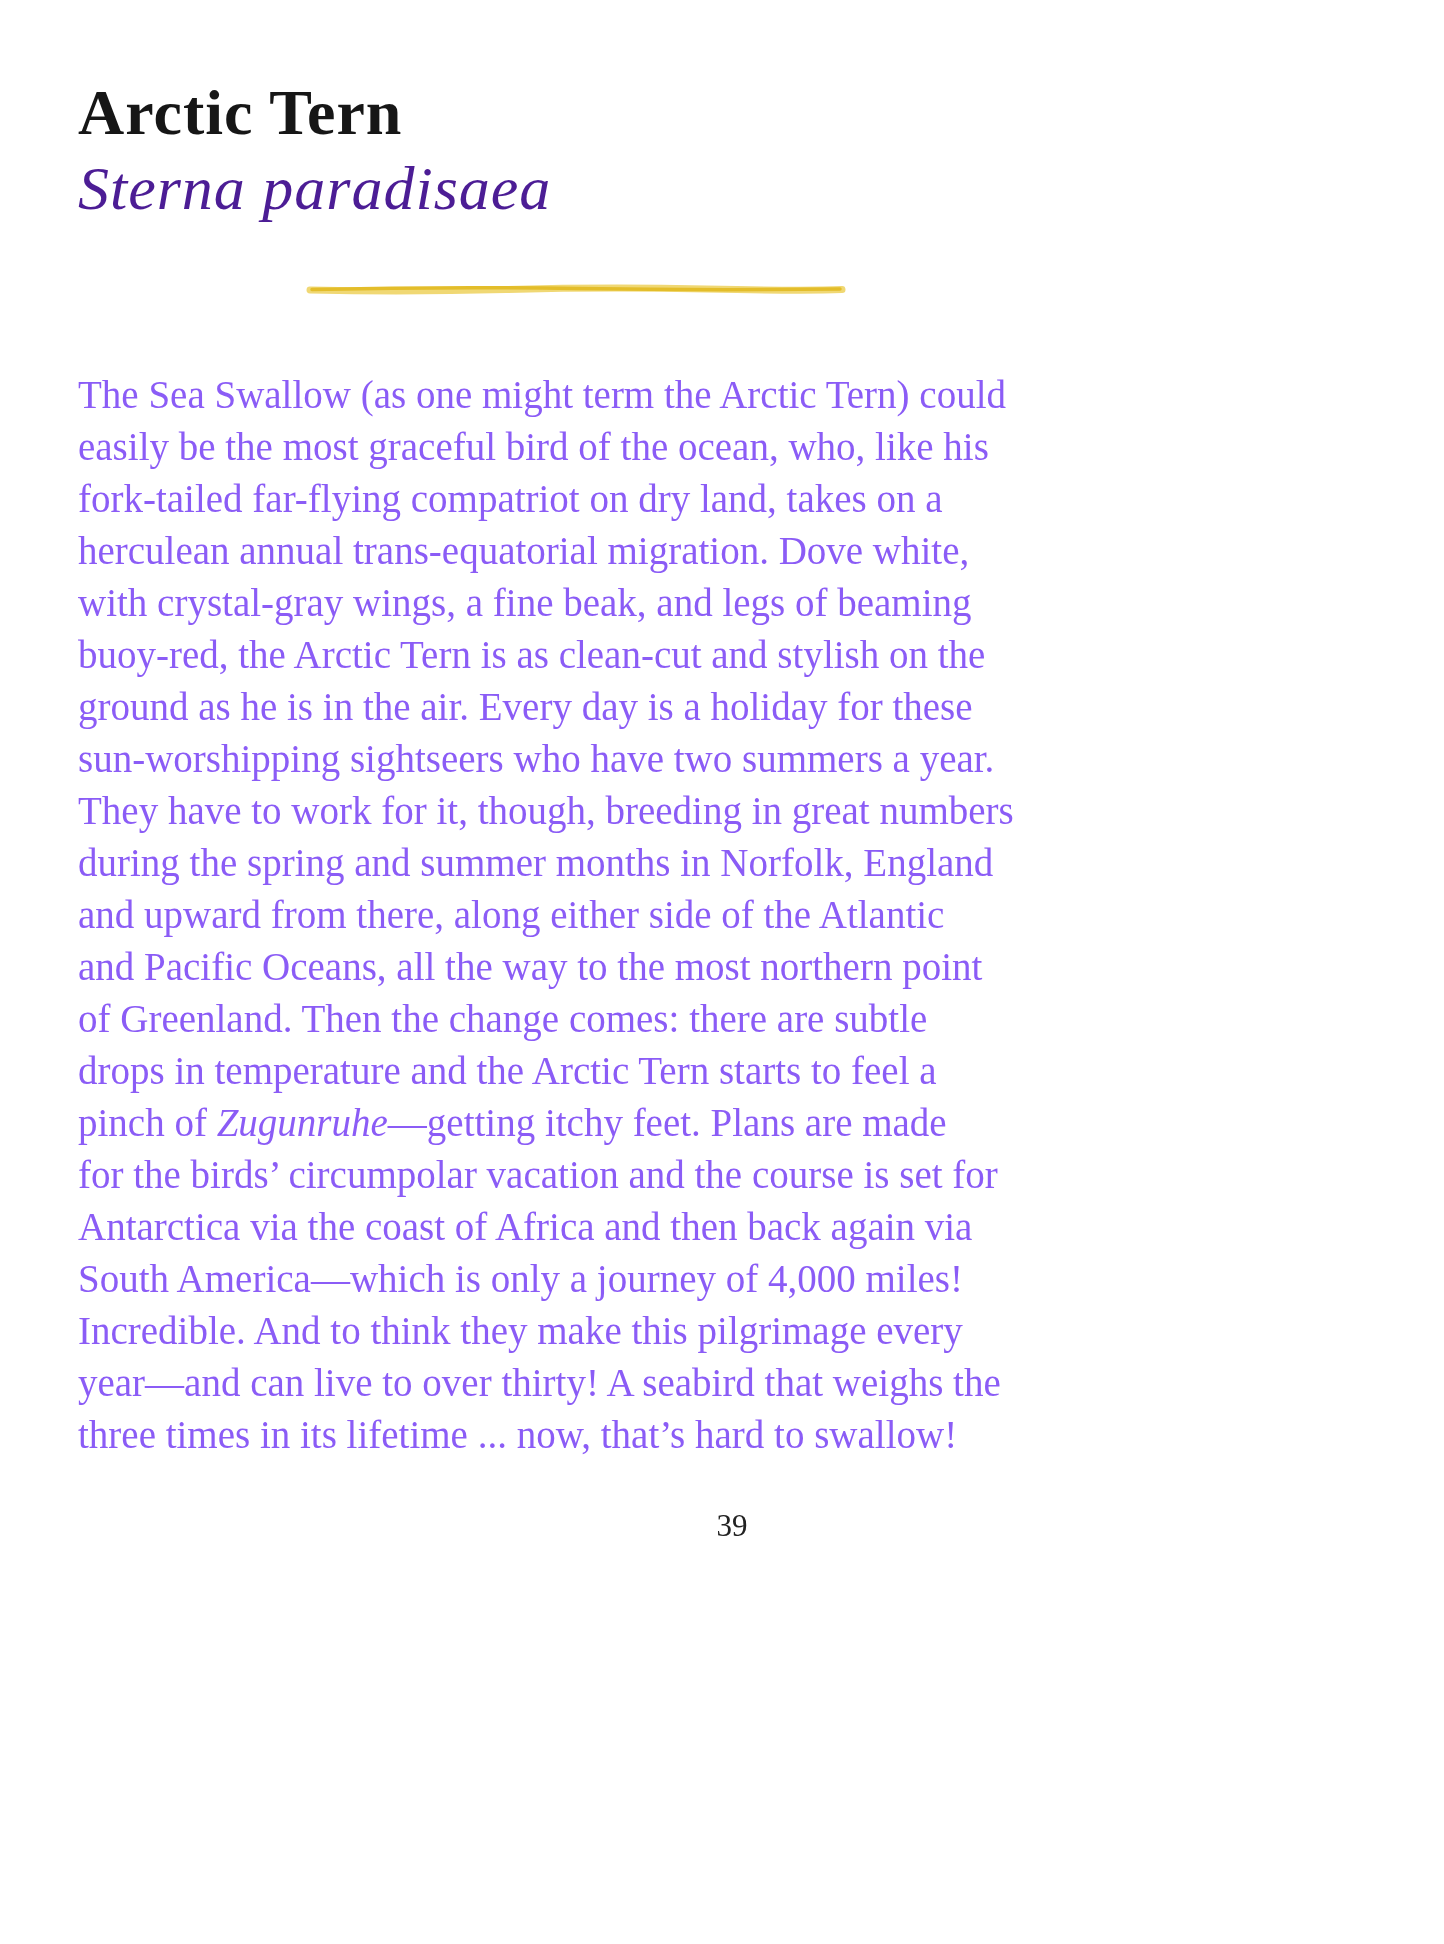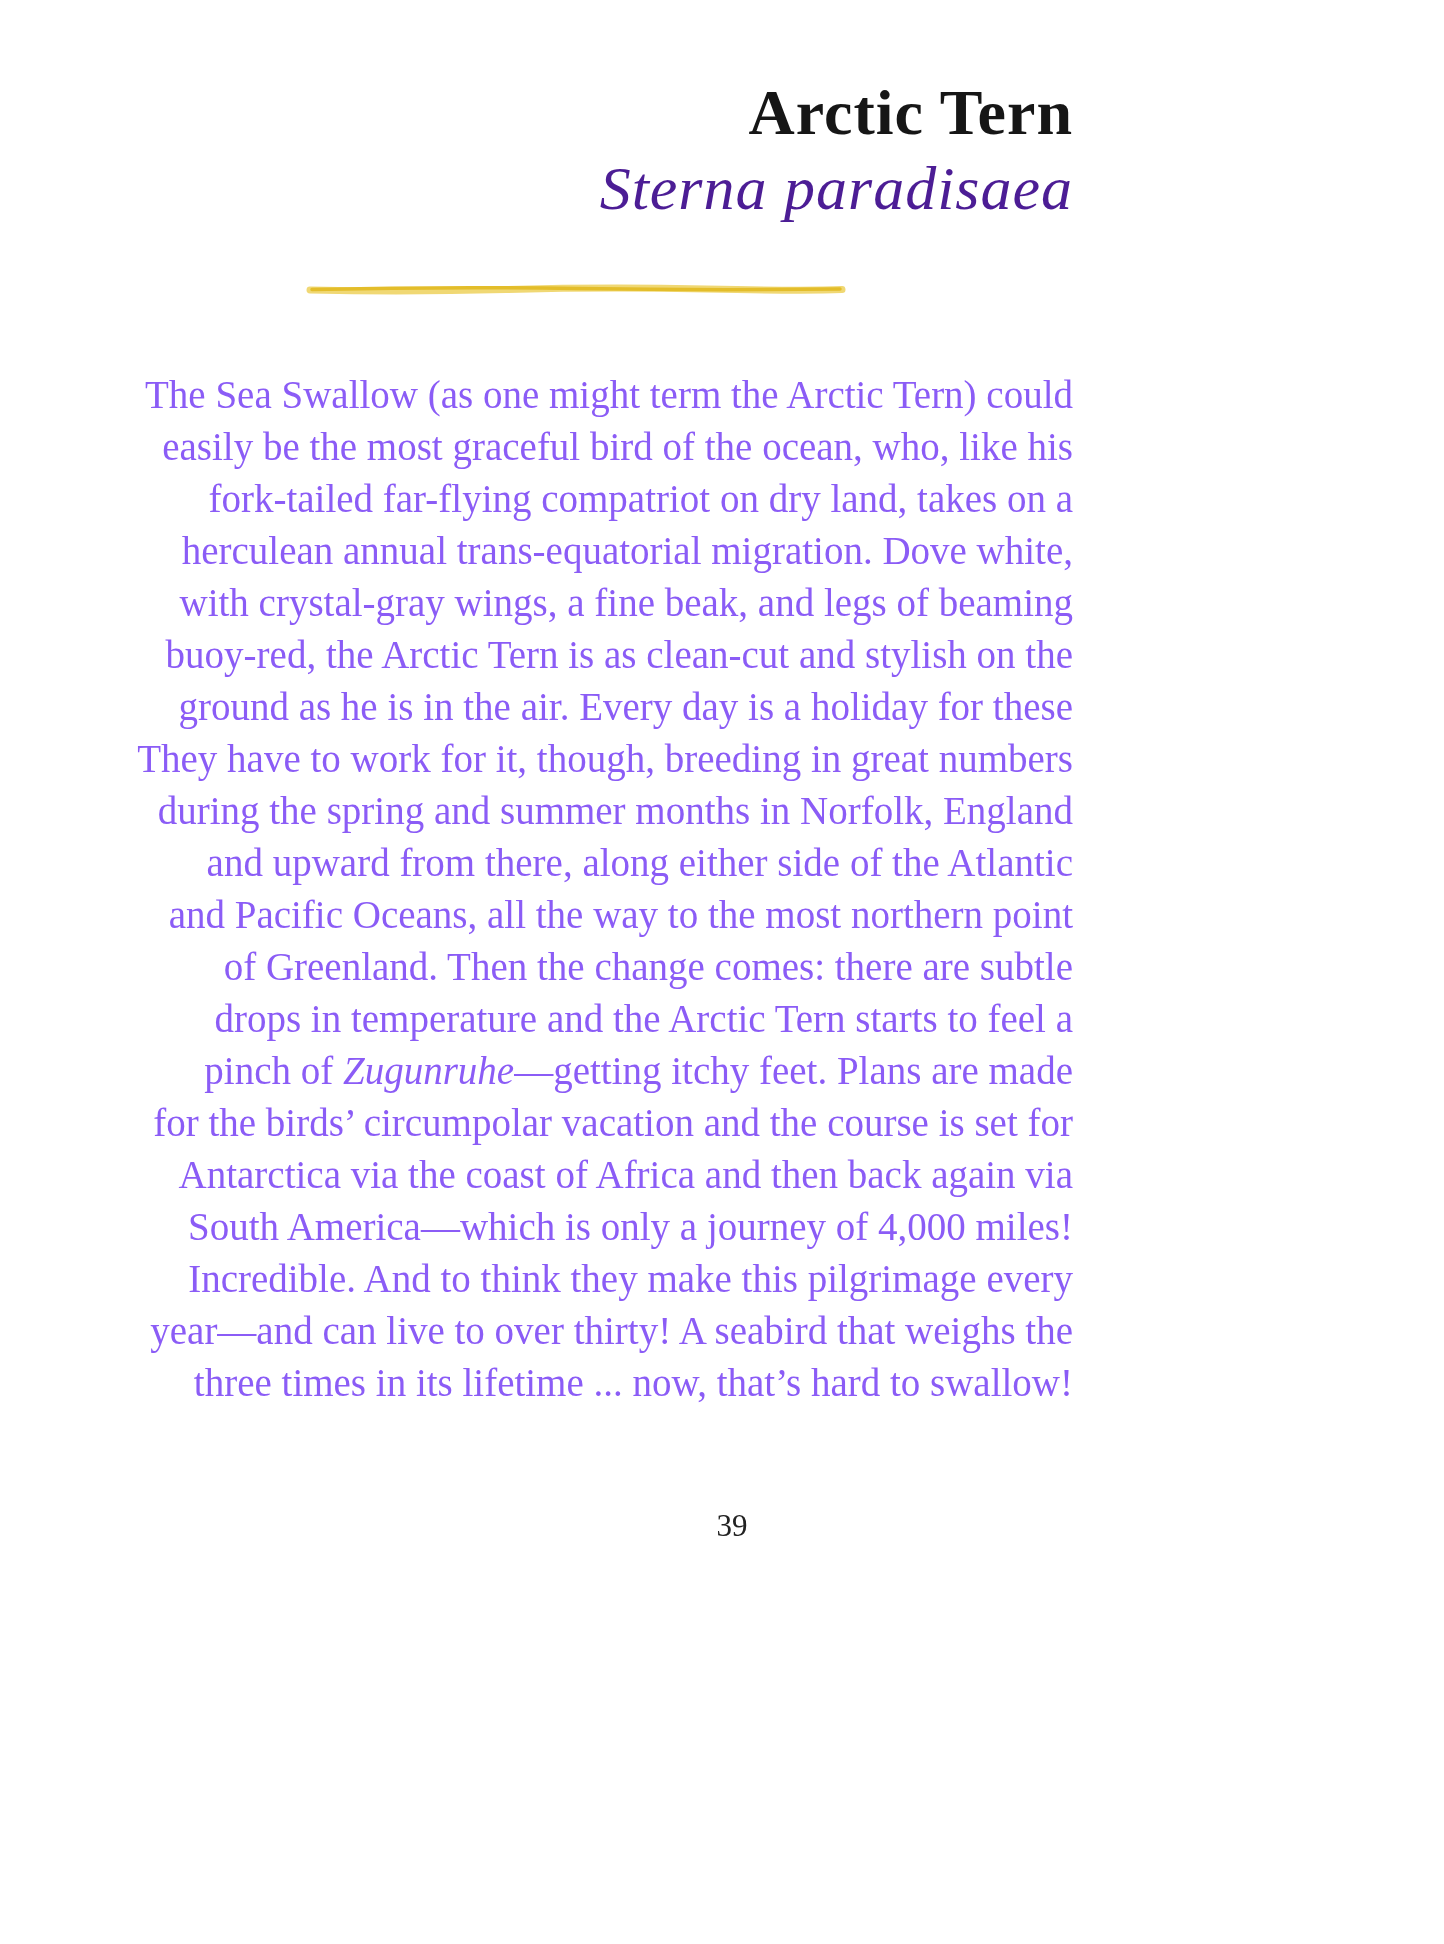--- a/index.html
+++ b/index.html
@@ -14,21 +14,21 @@
     font-family: "Liberation Serif", serif;
     color: #1d1d1d;
     overflow: hidden;
   }
   .page {
     position: absolute;
     left: 78px;
     top: 0;
     width: 995px;
     height: 1756px;
-    text-align: right;
+    text-align: left;
   }
   .title {
     margin: 0;
     padding-top: 78px;
     font-size: 64px;
     font-weight: 600;
     letter-spacing: 1px;
     line-height: 1.1;
     color: #161616;
   }
@@ -89,20 +89,21 @@
   </div>
 
   <div class="body-text">
       <div class="body-line">The Sea Swallow (as one might term the Arctic Tern) could</div>
       <div class="body-line">easily be the most graceful bird of the ocean, who, like his</div>
       <div class="body-line">fork-tailed far-flying compatriot on dry land, takes on a</div>
       <div class="body-line">herculean annual trans-equatorial migration. Dove white,</div>
       <div class="body-line">with crystal-gray wings, a fine beak, and legs of beaming</div>
       <div class="body-line">buoy-red, the Arctic Tern is as clean-cut and stylish on the</div>
       <div class="body-line">ground as he is in the air. Every day is a holiday for these</div>
+      <div class="body-line">sun-worshipping sightseers who have two summers a year.</div>
       <div class="body-line">They have to work for it, though, breeding in great numbers</div>
       <div class="body-line">during the spring and summer months in Norfolk, England</div>
       <div class="body-line">and upward from there, along either side of the Atlantic</div>
       <div class="body-line">and Pacific Oceans, all the way to the most northern point</div>
       <div class="body-line">of Greenland. Then the change comes: there are subtle</div>
       <div class="body-line">drops in temperature and the Arctic Tern starts to feel a</div>
       <div class="body-line">pinch of <em>Zugunruhe</em>—getting itchy feet. Plans are made</div>
       <div class="body-line">for the birds’ circumpolar vacation and the course is set for</div>
       <div class="body-line">Antarctica via the coast of Africa and then back again via</div>
       <div class="body-line">South America—which is only a journey of 4,000 miles!</div>

